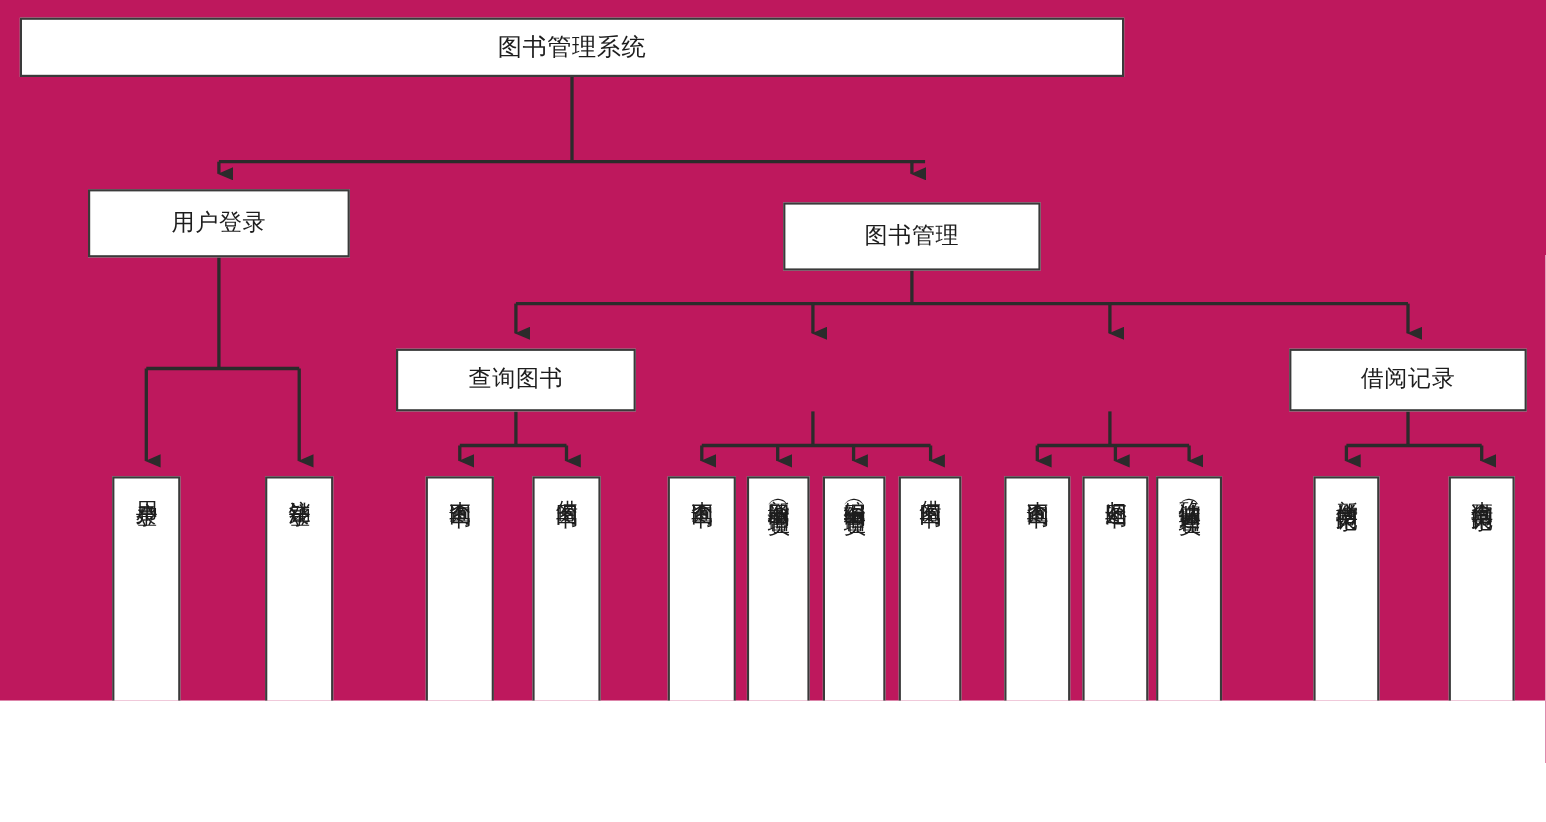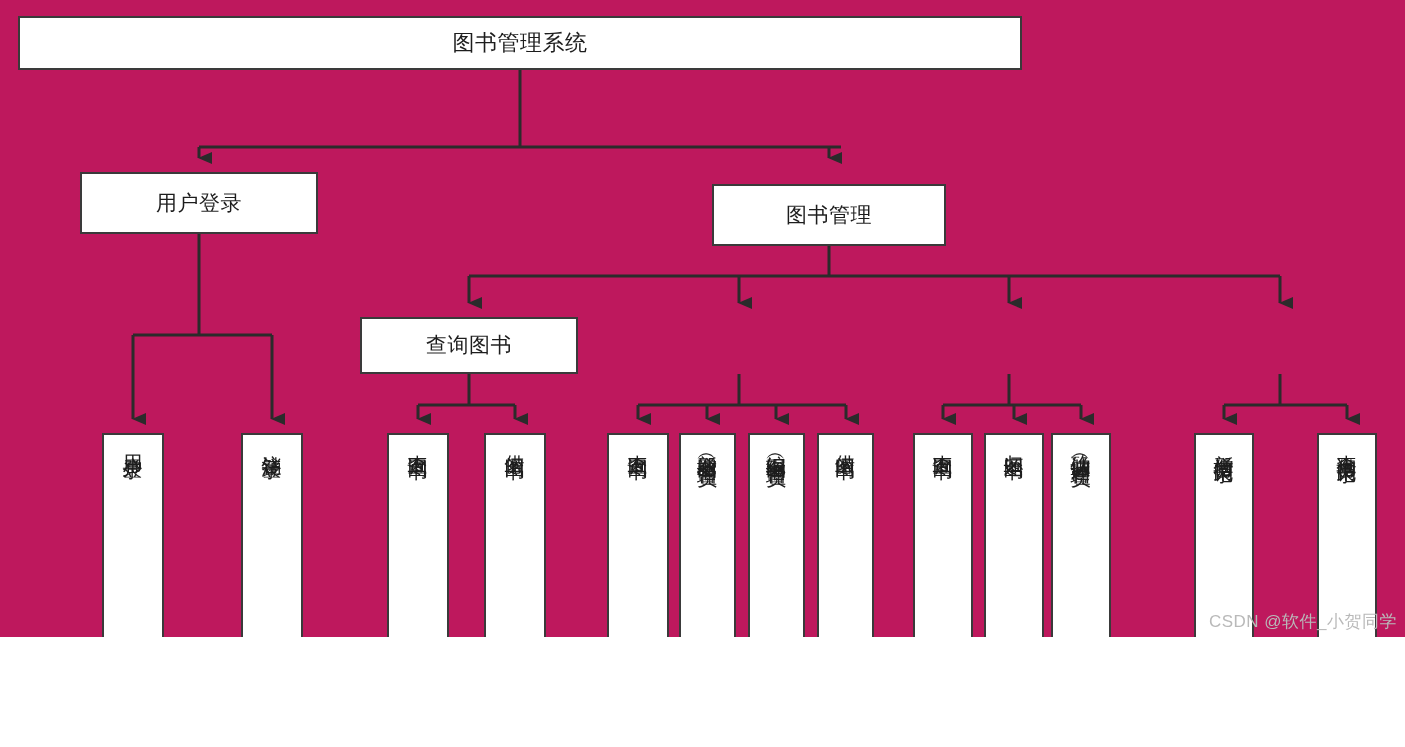--- a/index.html
+++ b/index.html
@@ -147,20 +147,23 @@
   <div class="node level2" style="left:712px; top:172px; width:234px; height:62px;margin-top:12px;">
     <span class="label">图书管理</span>
   </div>
 
   <div class="node level3" style="left:360px; top:317px; width:218px; height:57px;">
     <span class="label">查询图书</span>
   </div>
 
 
 
+  <div class="node level3" style="left:1172px; top:317px; width:216px; height:57px;">
+    <span class="label">借阅记录</span>
+  </div>
 
   <div id="leaf-layer">
       <div class="node leaf" style="left: 102px; top: 433px; width: 62px; height: 300px;">
         <span class="label">用户登录</span>
       </div>
       <div class="node leaf" style="left: 241px; top: 433px; width: 62px; height: 300px;">
         <span class="label">注销登录</span>
       </div>
       <div class="node leaf" style="left: 387px; top: 433px; width: 62px; height: 300px;">
         <span class="label">查询图书</span>
@@ -190,14 +193,13 @@
         <span class="label">确认归还（管理员）</span>
       </div>
       <div class="node leaf" style="left: 1194px; top: 433px; width: 60px; height: 300px;">
         <span class="label">新增借阅记录</span>
       </div>
       <div class="node leaf" style="left: 1317px; top: 433px; width: 60px; height: 300px;">
         <span class="label">查询借阅记录</span>
       </div>
     </div>
 
-  <div id="watermark">CSDN @软件_小贺同学</div>
 </div>
 
 </body></html>

